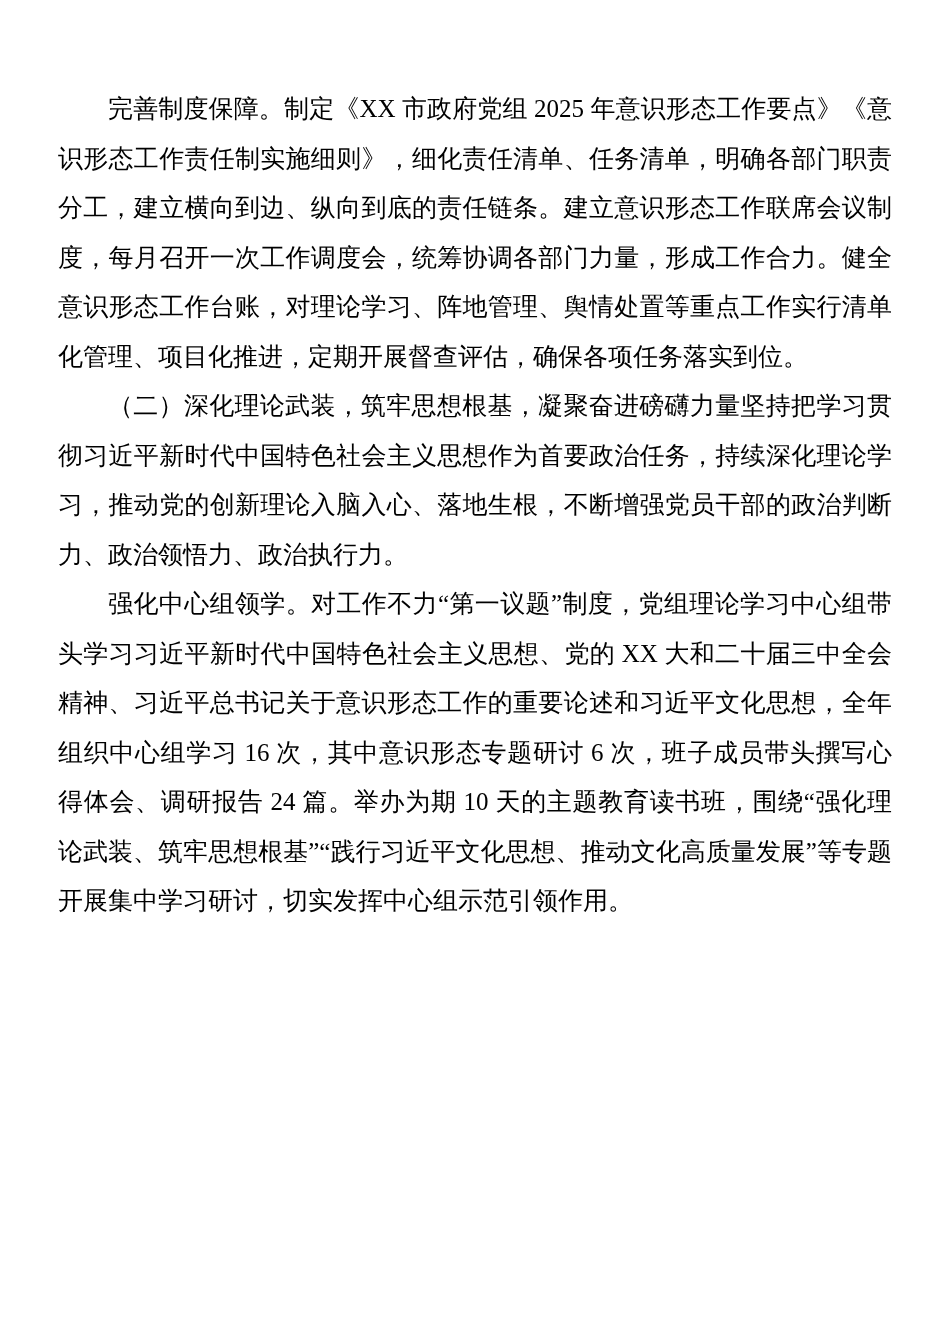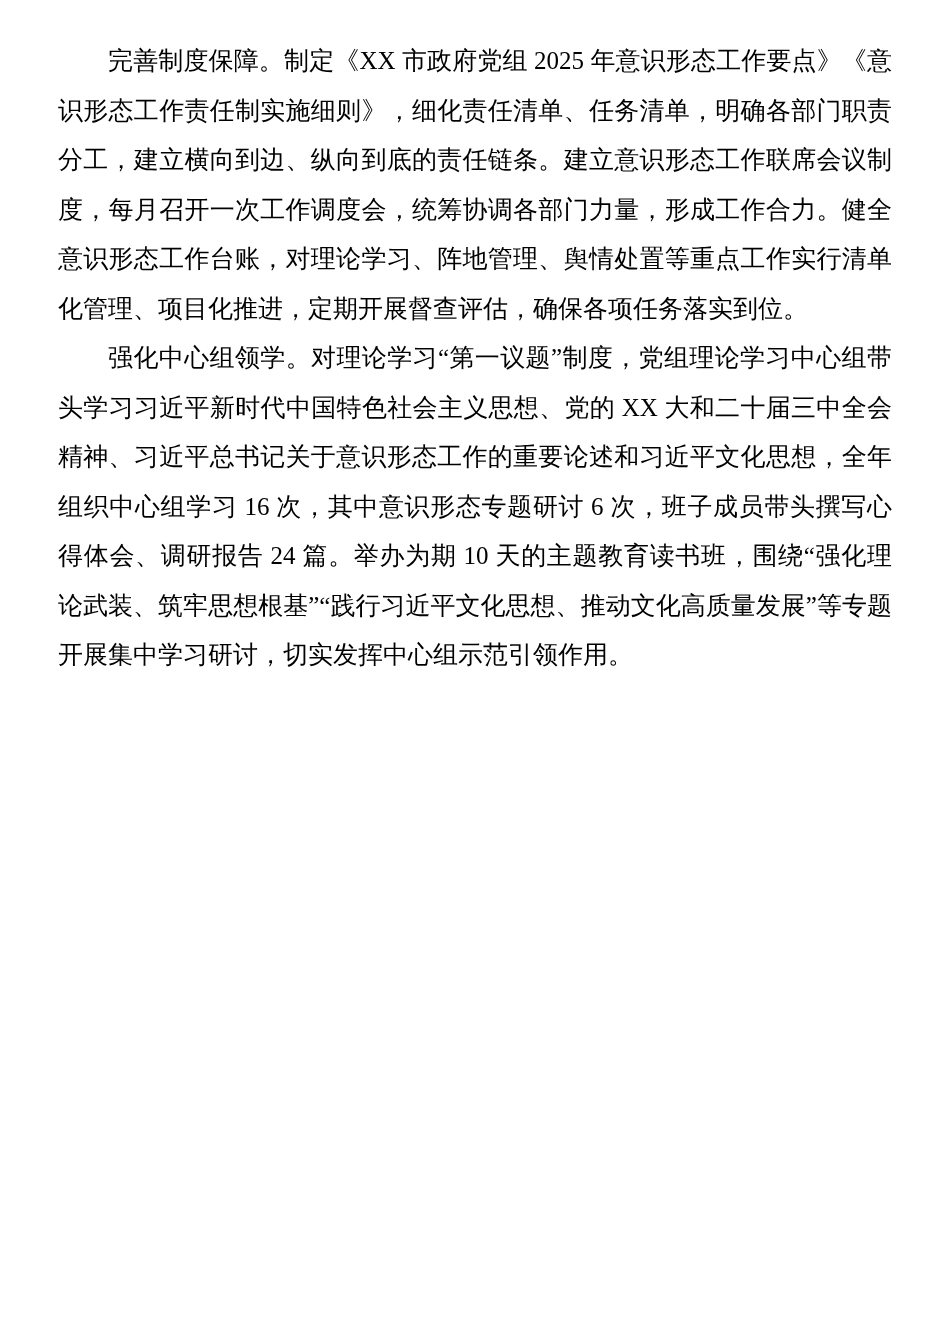--- a/index.html
+++ b/index.html
@@ -7,21 +7,21 @@
     margin: 0;
     padding: 0;
     background: #ffffff;
   }
   .page {
     position: relative;
     width: 950px;
     height: 1344px;
     background: #ffffff;
     box-sizing: border-box;
-    padding: 36px 58px 0 58px;
+    padding: 84px 58px 0 58px;
     overflow: hidden;
   }
   .doc-body {
     width: 100%;
   }
   .para {
     margin: 0;
     padding: 0;
     color: #000000;
     
@@ -37,15 +37,16 @@
   .para .bold {
     font-weight: normal;
   }
 </style>
 </head>
 <body>
 
 <div class="page">
   <div class="doc-body">
       <p class="para"><span class="">完善制度保障。制定《XX 市政府党组 2025 年意识形态工作要点》《意识形态工作责任制实施细则》，细化责任清单、任务清单，明确各部门职责分工，建立横向到边、纵向到底的责任链条。建立意识形态工作联席会议制度，每月召开一次工作调度会，统筹协调各部门力量，形成工作合力。健全意识形态工作台账，对理论学习、阵地管理、舆情处置等重点工作实行清单化管理、项目化推进，定期开展督查评估，确保各项任务落实到位。</span></p>
-      <p class="para"><span class="">强化中心组领学。对理论学习“</span><span class="bold">第一</span><span class="">议题”制度，党组理论学习中心组带头学习习近平新时代中国特色社会主义思想、党的 XX 大和二十届三中全会精神、习近平总书记关于意识形态工作的重要论述和习近平文化思想，全年组织中心组学习 16 次，其中意识形态专题研讨 6 次，班子成员带头撰写心得体会、调研报告 24 篇。举办为期 10 天的主题教育读书班，围绕“强化理论武装、筑牢思想根基”“践行习近平文化思想、推动文化高质量发展”等专题开展集中学习研讨，切实发挥中心组示范引领作用。</span></p>
+      <p class="para"><span class="">（二）深化理论武装，筑牢思想根基，凝聚奋进磅礴力量坚持把学习贯彻习近平新时代中国特色社会主义思想作为首要政治任务，持续深化理论学习，推动党的创新理论入脑入心、落地生根，不断增强党员干部的政治判断力、政治领悟力、政治执行力。</span></p>
+      <p class="para"><span class="">强化中心组领学。对工作不力“</span><span class="bold">第一</span><span class="">议题”制度，党组理论学习中心组带头学习习近平新时代中国特色社会主义思想、党的 XX 大和二十届三中全会精神、习近平总书记关于意识形态工作的重要论述和习近平文化思想，全年组织中心组学习 16 次，其中意识形态专题研讨 6 次，班子成员带头撰写心得体会、调研报告 24 篇。举办为期 10 天的主题教育读书班，围绕“强化理论武装、筑牢思想根基”“践行习近平文化思想、推动文化高质量发展”等专题开展集中学习研讨，切实发挥中心组示范引领作用。</span></p>
     </div>
 </div>
 
 </body></html>

